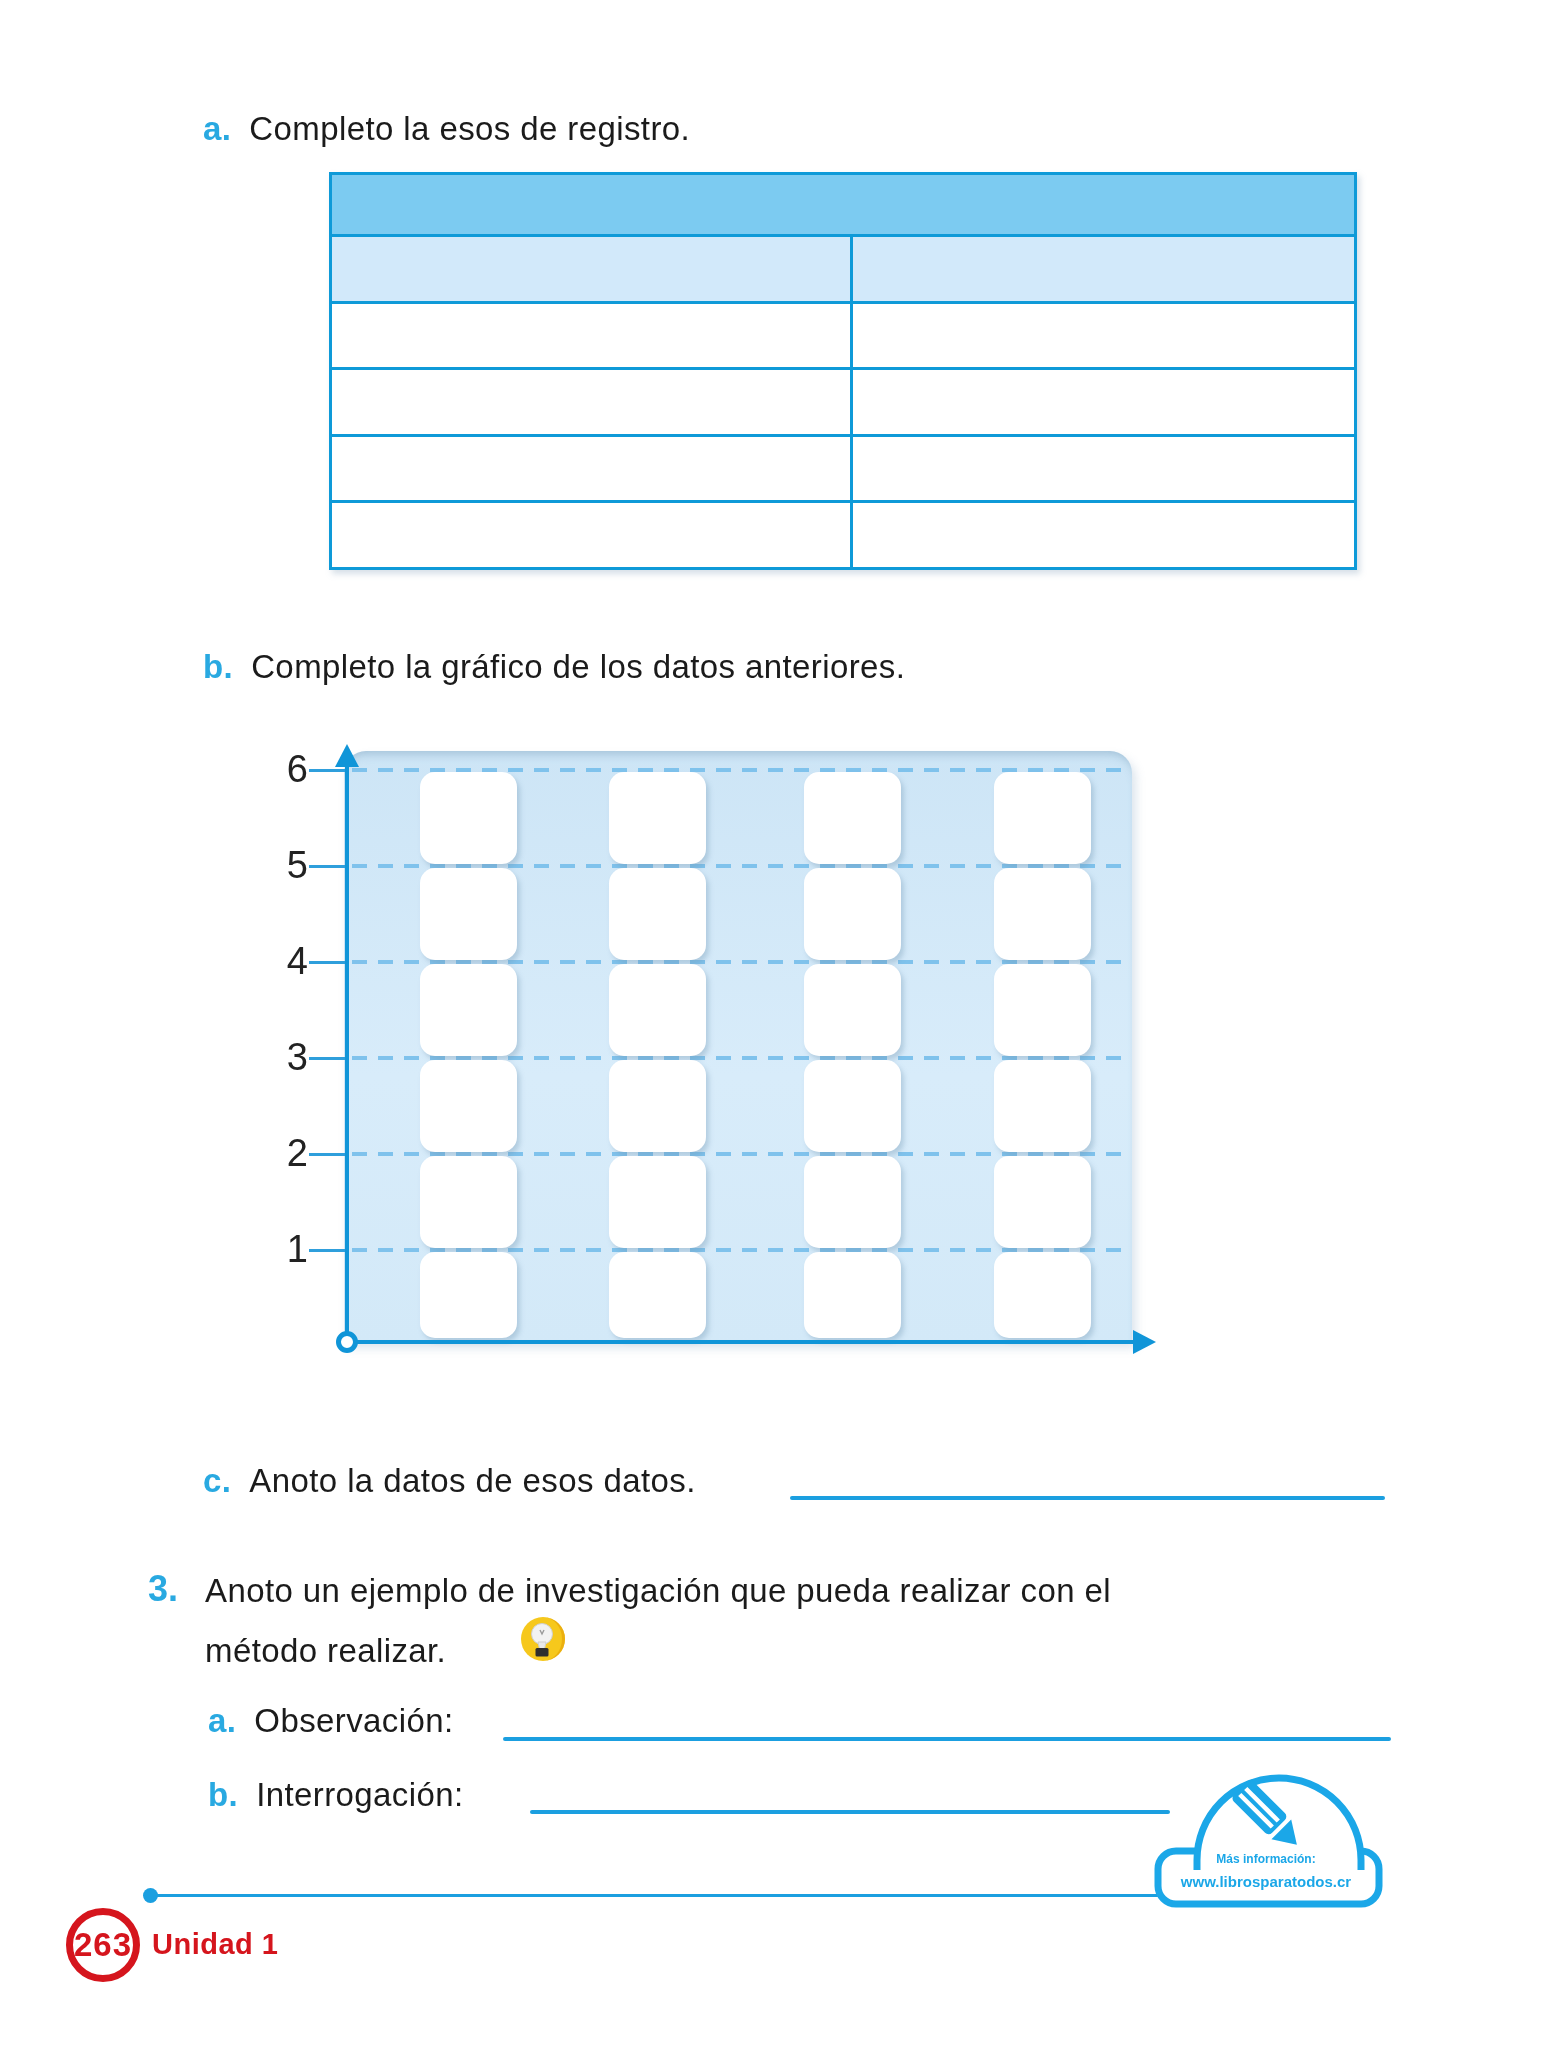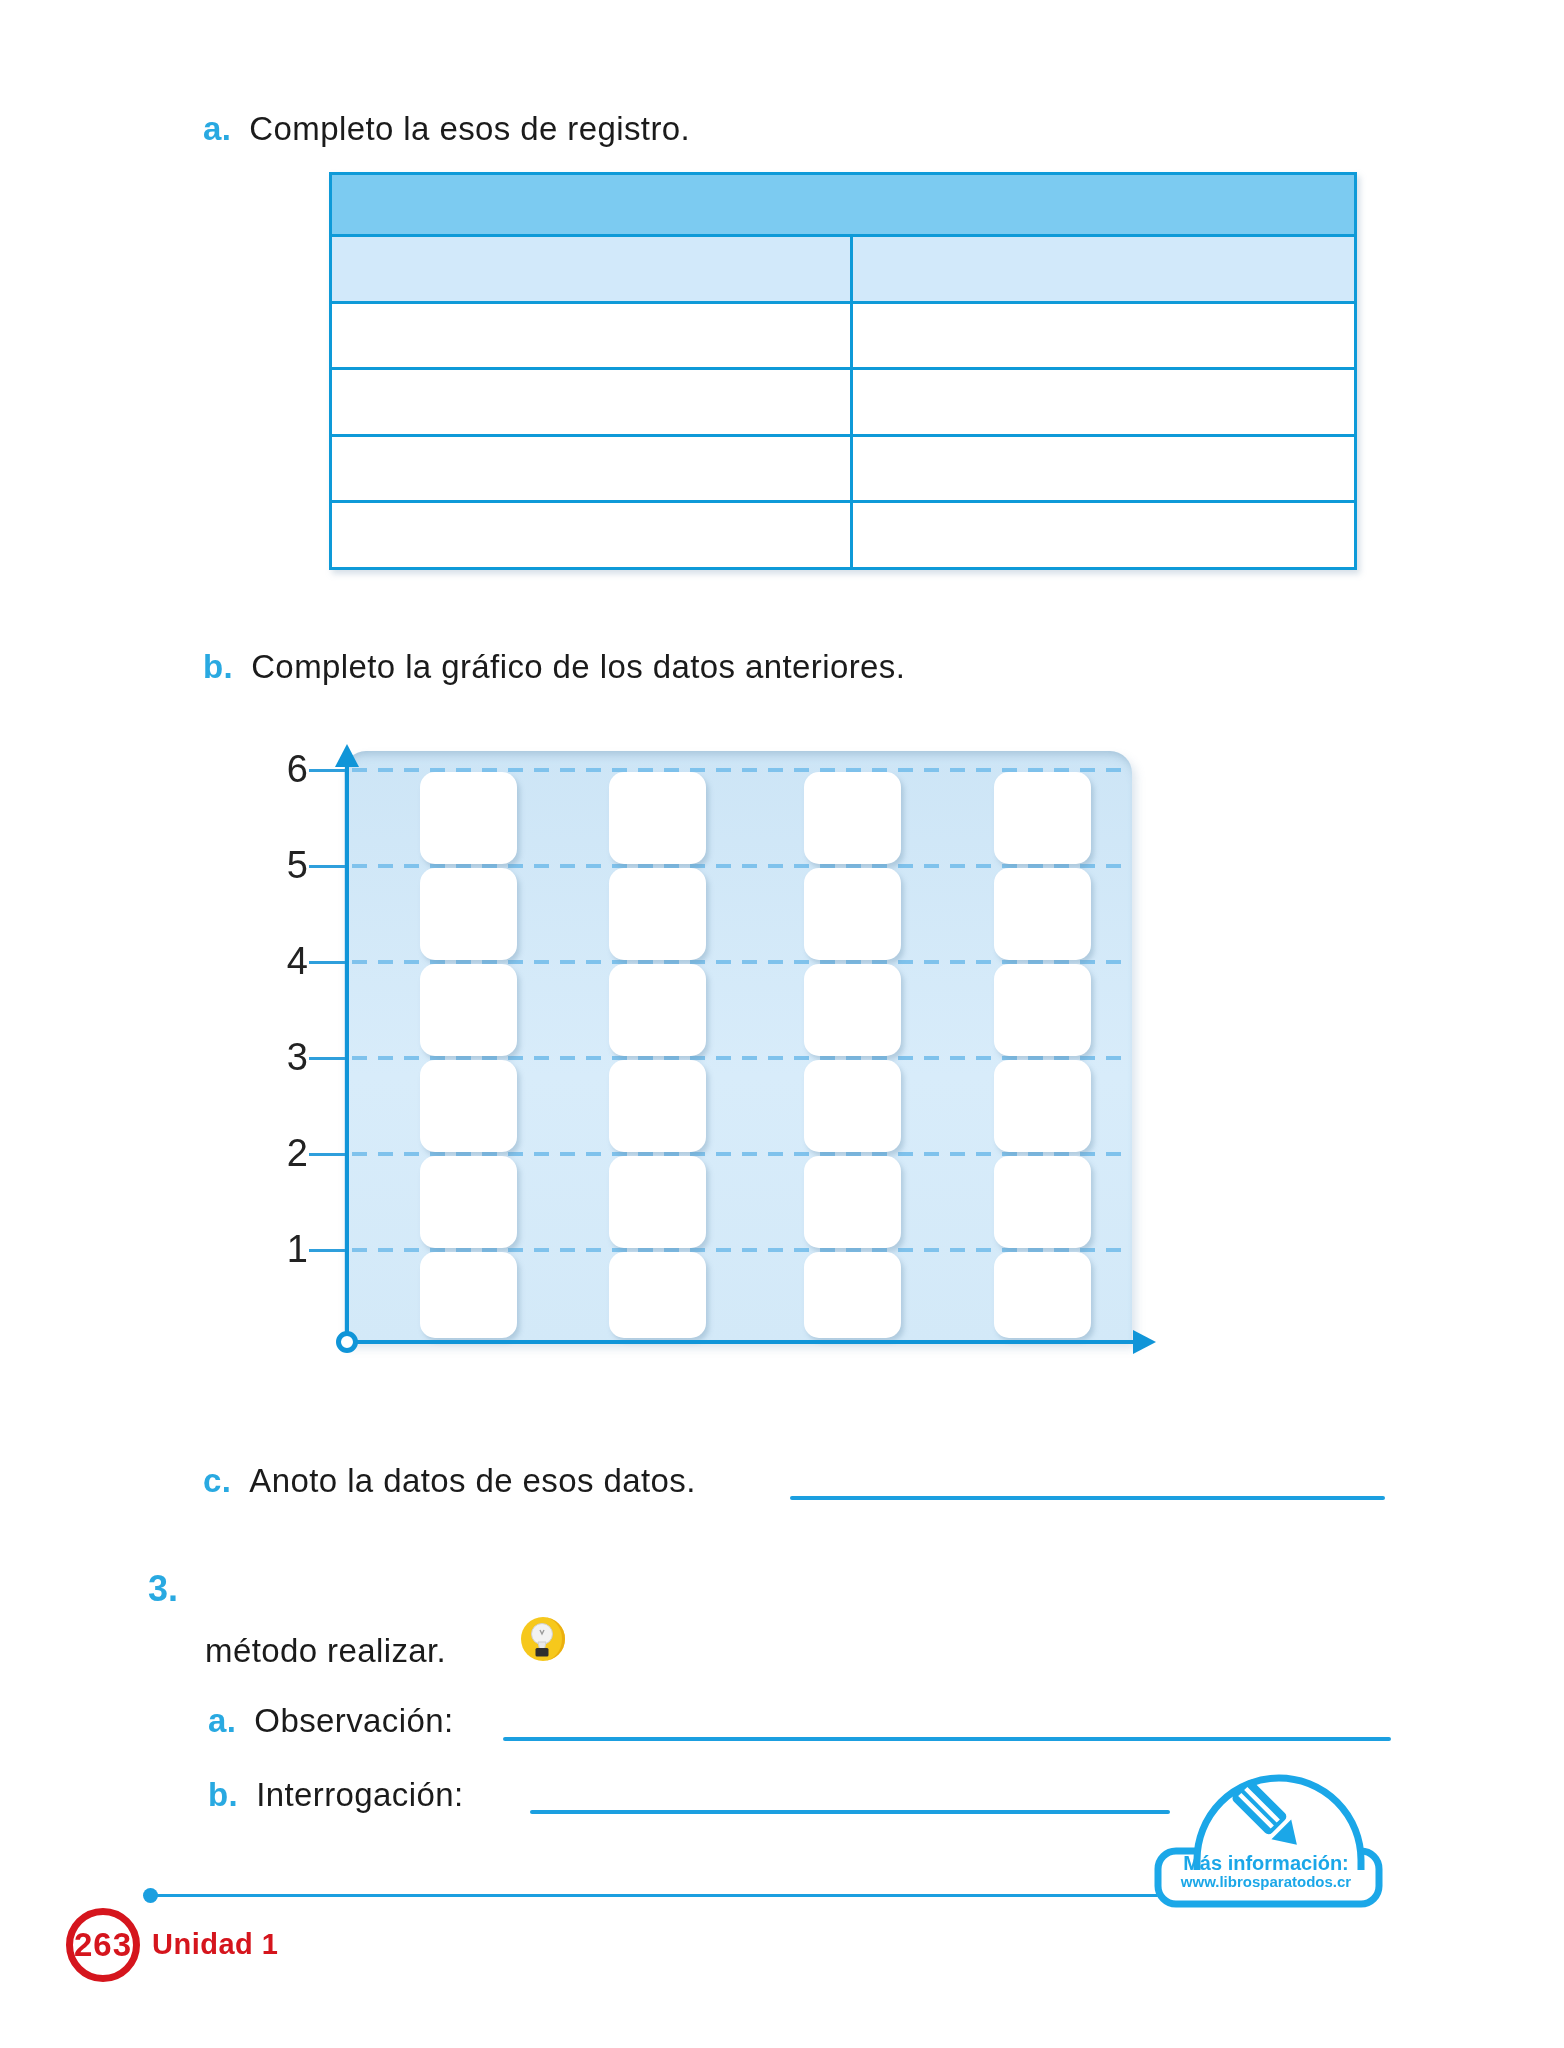--- a/index.html
+++ b/index.html
@@ -149,20 +149,23 @@
   <div class="abs arrow-right"></div>
   <div class="abs origin-ring"></div>
 
   <div class="abs heading" style="left:203px;top:1462px;">
     <span class="hlabel">c.</span>
     <span>Anoto la datos de esos datos.</span>
   </div>
   <div class="abs ansline" style="left:790px;top:1496px;width:595px;"></div>
 
   <div class="abs num-label" style="left:148px;top:1568px;">3.</div>
+  <div class="abs heading" style="left:205px;top:1572px;">
+    <span>Anoto un ejemplo de investigación que pueda realizar con el</span>
+  </div>
   <div class="abs heading" style="left:205px;top:1632px;">
     <span>método realizar.</span>
   </div>
 
   <svg class="abs" style="left:520px;top:1616px;" width="46" height="46" viewBox="0 0 46 46">
     <circle cx="23" cy="23" r="22" fill="#f6c81c"></circle>
     <path d="M23 1 a22 22 0 0 1 0 44 a19 22 0 0 0 0 -44 Z" fill="#e8a90c" opacity=".8"></path>
     <circle cx="22" cy="18" r="10.5" fill="#f2f2f2" stroke="#cfcfcf" stroke-width="1"></circle>
     <path d="M18 26 h8 l-1.5 7 h-5 Z" fill="#e9e9e9" stroke="#cfcfcf" stroke-width="1"></path>
     <rect x="15.5" y="32" width="13" height="8.5" rx="1.5" fill="#2e2e2e"></rect>
@@ -187,21 +190,21 @@
   <svg class="abs" style="left:1150px;top:1770px;z-index:5;" width="236" height="142" viewBox="0 0 236 142">
     <rect x="8" y="81" width="221" height="53" rx="18" fill="#ffffff" stroke="#1ba7e8" stroke-width="7"></rect>
     <path d="M47 100 L47 90 A82 82 0 0 1 211 90 L211 100" fill="#ffffff" stroke="#1ba7e8" stroke-width="7"></path>
     <g transform="rotate(-45 120 48)">
       <rect x="106" y="6" width="28" height="54" rx="5" fill="#1ba7e8"></rect>
       <rect x="113" y="10" width="4.5" height="46" fill="#ffffff"></rect>
       <rect x="121.5" y="10" width="4.5" height="46" fill="#ffffff"></rect>
       <path d="M106 64 L120 86 L134 64 Z" fill="#1ba7e8"></path>
     </g>
   </svg>
-  <div class="abs badge-text" style="top:1852px;font-size:20px;">Más información:</div>
+  <div class="abs badge-text" style="top:1852px;font-size:12px;">Más información:</div>
   <div class="abs badge-text" style="top:1873px;font-size:15px;">www.librosparatodos.cr</div>
 
   <div class="abs page-badge">
     <span>263</span>
   </div>
   <div class="abs unit-label">Unidad 1</div>
 
 </div>
 
 </body></html>

